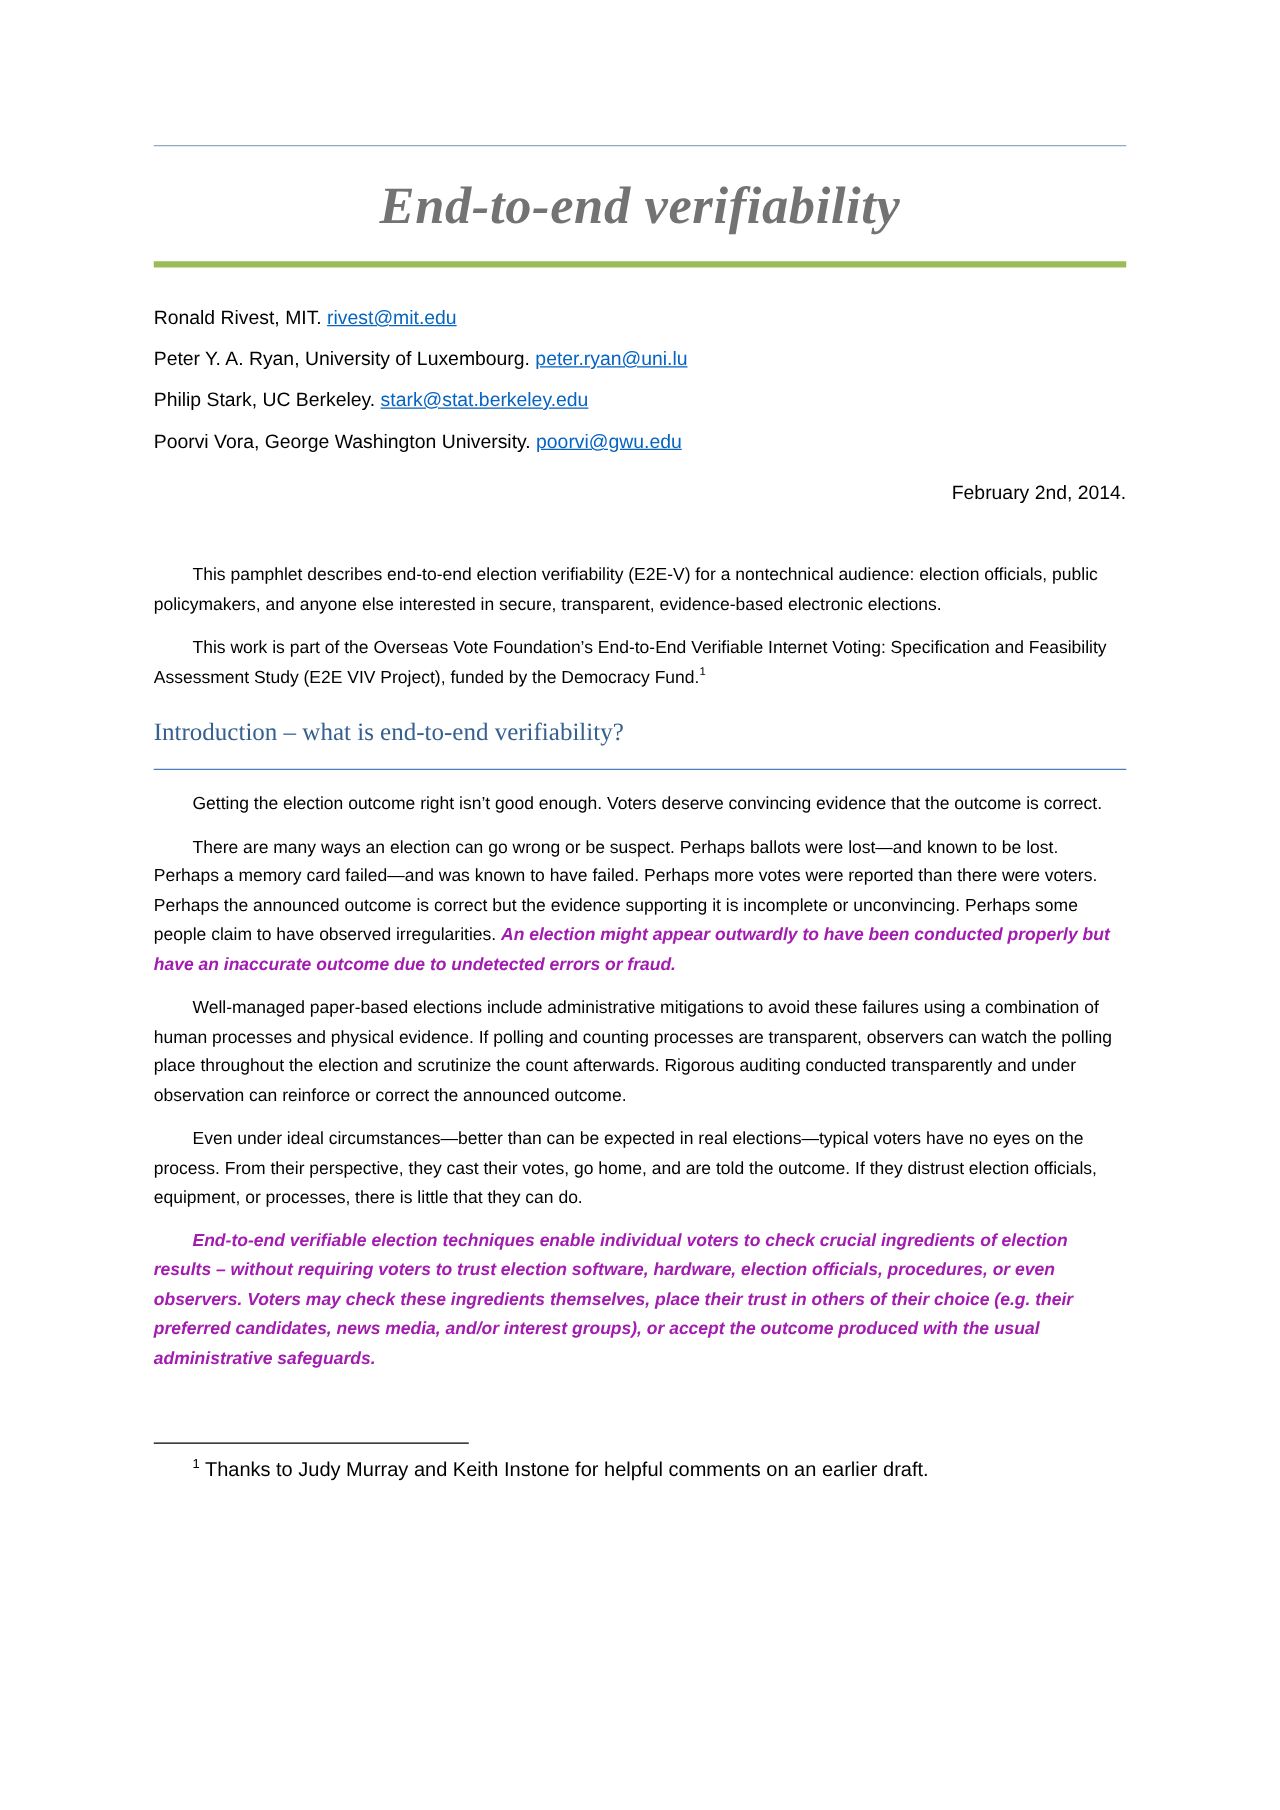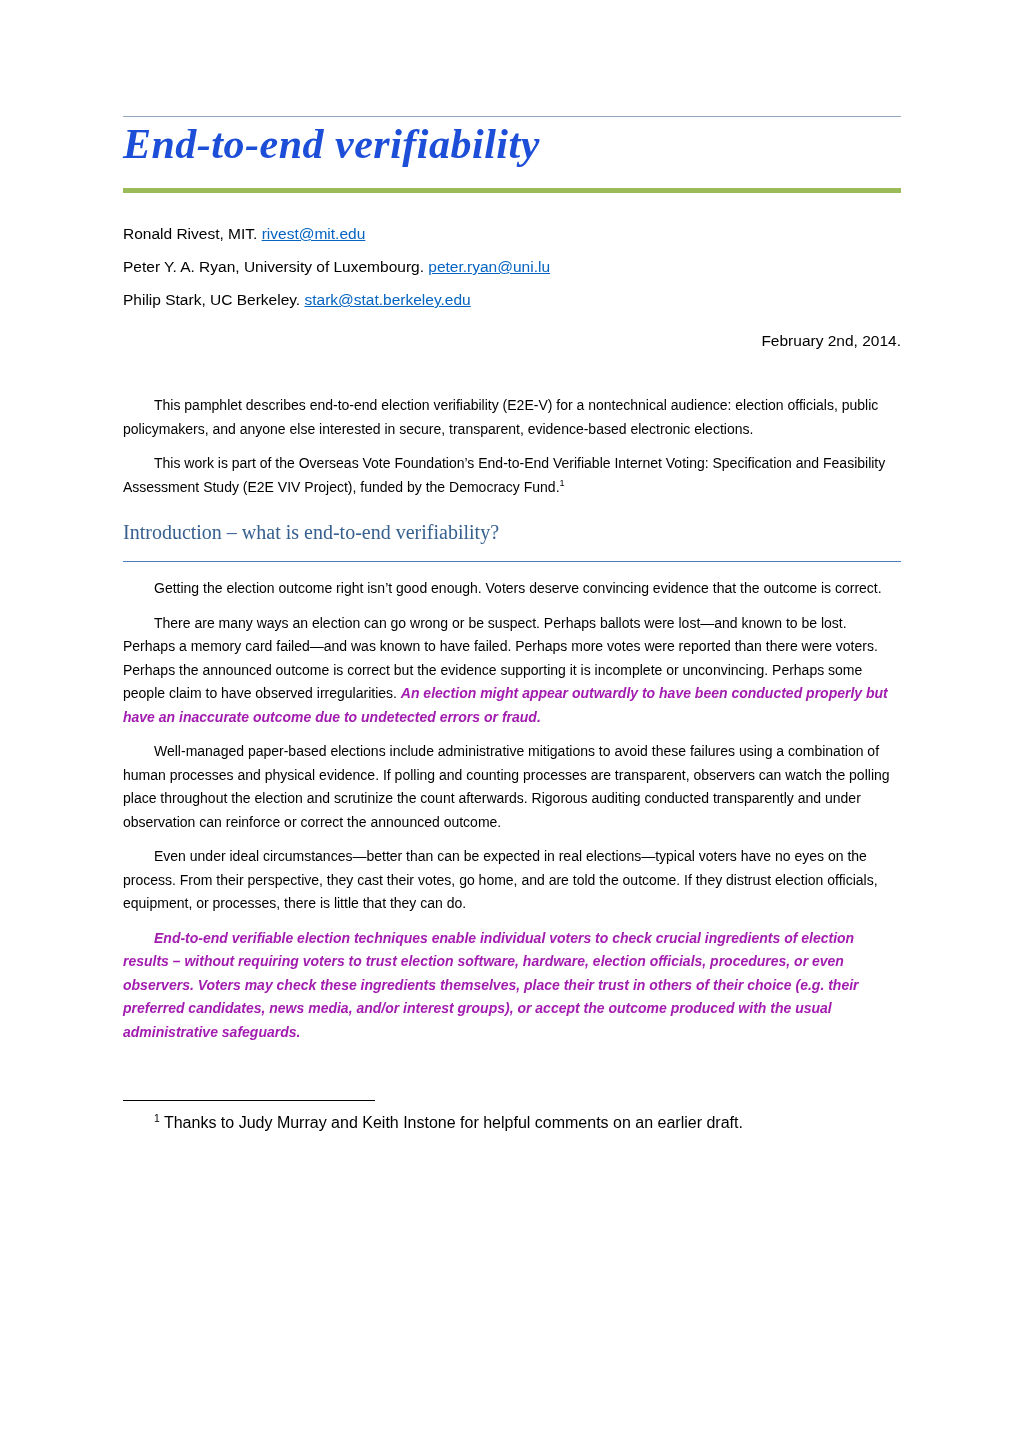--- a/index.html
+++ b/index.html
@@ -13,23 +13,23 @@
   }
   .page { padding: 116px 123px 40px 123px; }
 
   .top-rule { border-top: 1px solid #92A8BE; height: 0; }
 
   .title {
     font-family: "Liberation Serif", serif;
     font-style: italic;
     font-weight: bold;
     font-size: 42px;
-    color: #1d4ed8;
-    text-align: left;
-    margin: 3px 0 20px 0;
+    color: #737373;
+    text-align: center;
+    margin: 24px 0 20px 0;
     letter-spacing: 0.5px;
   }
 
   .green-rule { height: 5px; background: #9BBB59; margin: 0 0 30px 0; }
 
   .author { font-size: 15.5px; line-height: 21px; margin: 0 0 12px 0; }
   .email { color: #0563C1; text-decoration: underline; cursor: pointer; }
 
   .date { font-size: 15.5px; text-align: right; margin: 22px 0 44px 0; }
 
@@ -60,20 +60,21 @@
   <div class="top-rule"></div>
 
   <h1 class="title">End-to-end verifiability</h1>
 
   <div class="green-rule"></div>
 
   <div>
     <p class="author"><span>Ronald Rivest, MIT. </span><a href="#" class="email">rivest@mit.edu</a></p>
     <p class="author"><span>Peter Y. A. Ryan, University of Luxembourg.  </span><a href="#" class="email">peter.ryan@uni.lu</a></p>
     <p class="author"><span>Philip Stark, UC Berkeley. </span><a href="#" class="email">stark@stat.berkeley.edu</a></p>
+    <p class="author"><span>Poorvi Vora, George Washington University. </span><a href="#" class="email">poorvi@gwu.edu</a></p>
   </div>
 
   <p class="date">February 2nd, 2014.</p>
 
   <p class="body indent">This pamphlet describes end-to-end election verifiability (E2E-V) for a nontechnical audience: election officials, public policymakers, and anyone else interested in secure, transparent, evidence-based electronic elections.</p>
 
   <p class="body indent"><span>This work is part of the Overseas Vote Foundation’s End-to-End Verifiable Internet Voting: Specification and Feasibility Assessment Study (E2E VIV Project), funded by the Democracy Fund.</span><sup>1</sup></p>
 
   <h2 class="section-heading">Introduction – what is end-to-end verifiability?</h2>
 

